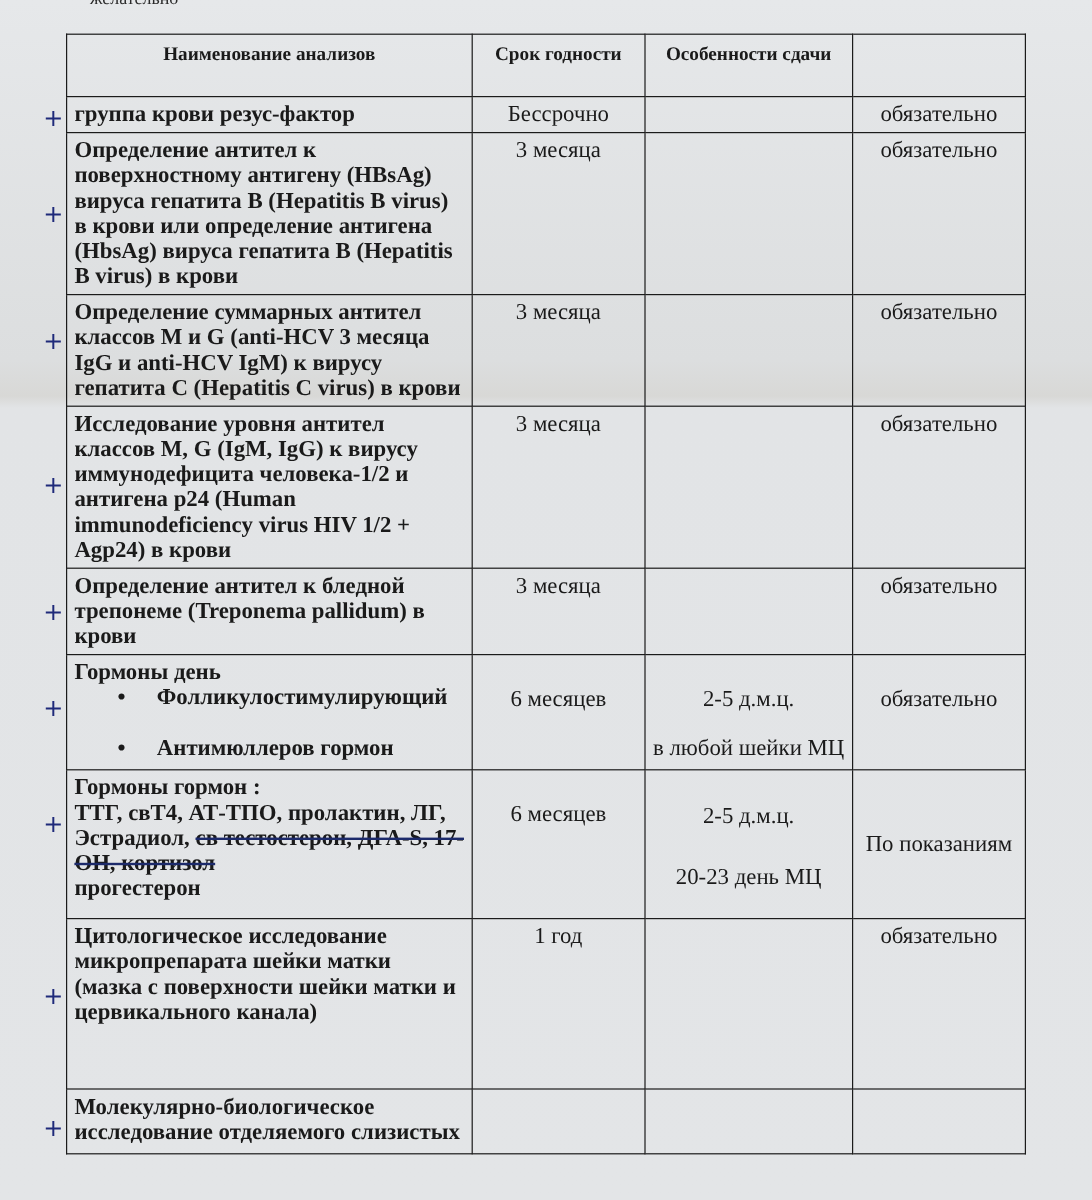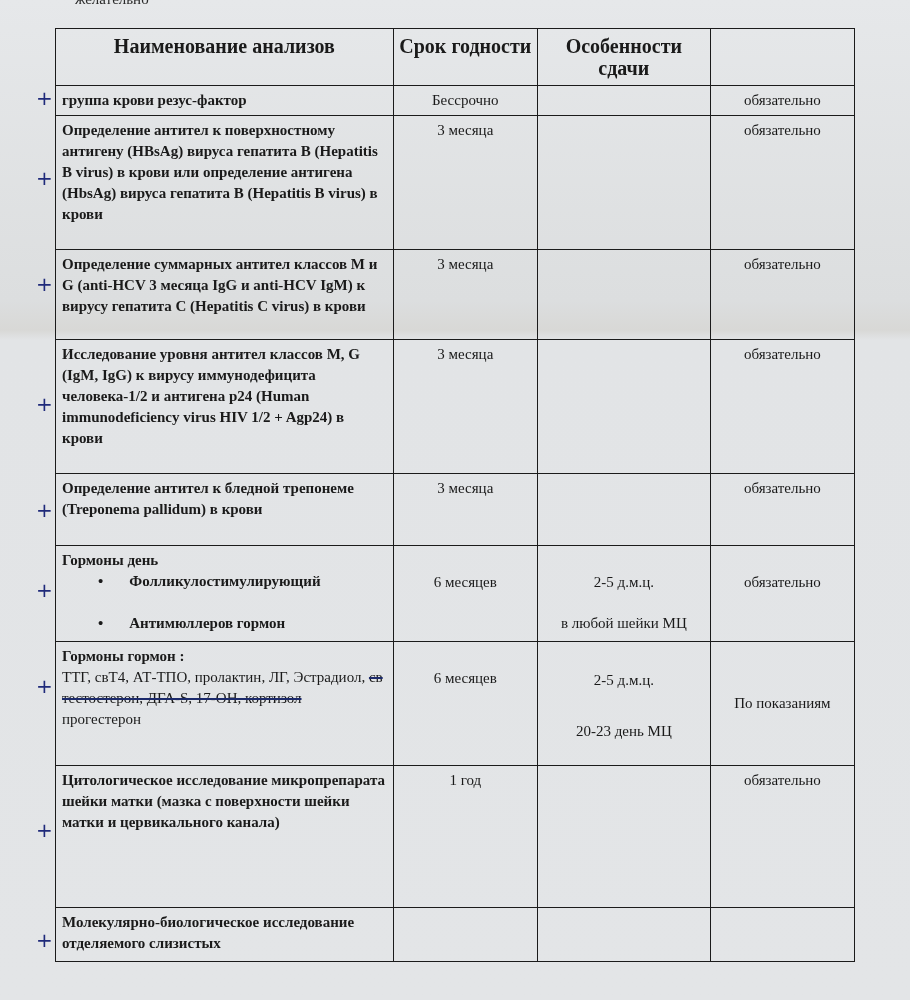--- a/index.html
+++ b/index.html
@@ -16,30 +16,30 @@
   }
   .top-note {
     position: absolute; left: 75px; top: -9px; font-size: 15px; color: #2a2a2a;
   }
   .tbl {
     position: absolute; left: 55px; top: 28px; width: 800px;
     border-collapse: collapse; table-layout: fixed;
   }
   .tbl td, .tbl th {
     border: 1.5px solid #1b1b1b; vertical-align: top; padding: 4px 6px;
-    font-size: 15px; line-height: 21px;
+    font-size: 19px; line-height: 21px;
   }
-  .tbl th { font-weight: bold; text-align: center; font-size: 20px; line-height: 22px; padding: 6px 4px; }
+  .tbl th { font-weight: bold; text-align: center; font-size: 16px; line-height: 22px; padding: 6px 4px; }
   .c1 { width: 328px; }
   .c2 { width: 140px; }
   .c3 { width: 168px; }
   .c4 { width: 140px; }
   .name { font-weight: bold; text-align: left; }
   .center { text-align: center; margin-left: 36px; }
-  .plain { font-weight: normal; }
+  .plain { font-weight: bold; }
   .strike { text-decoration: line-through; text-decoration-color: #1c2a6b; text-decoration-thickness: 2px; }
   .bullet { display: flex; gap: 26px; padding-left: 36px; font-weight: bold; }
   .plus {
     position: absolute; left: 36px; font-family: "DejaVu Sans", sans-serif;
     font-size: 20px; color: #1f2a7a; line-height: 1;
   }
   .mid { vertical-align: middle !important; }
 </style>
 </head>
 <body>

